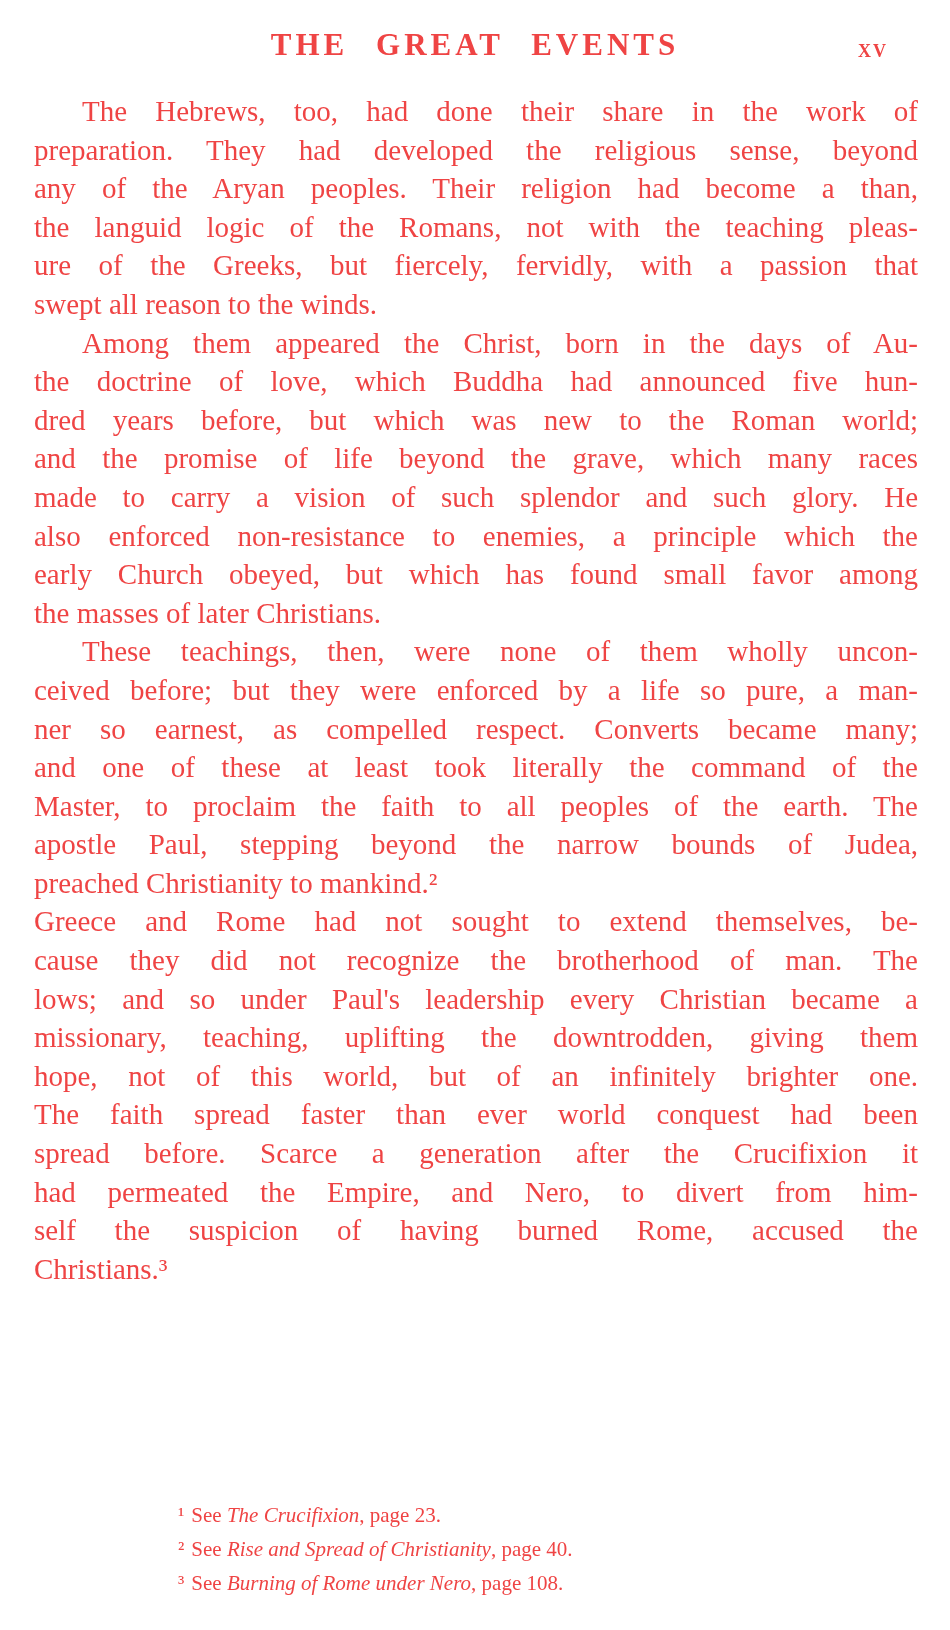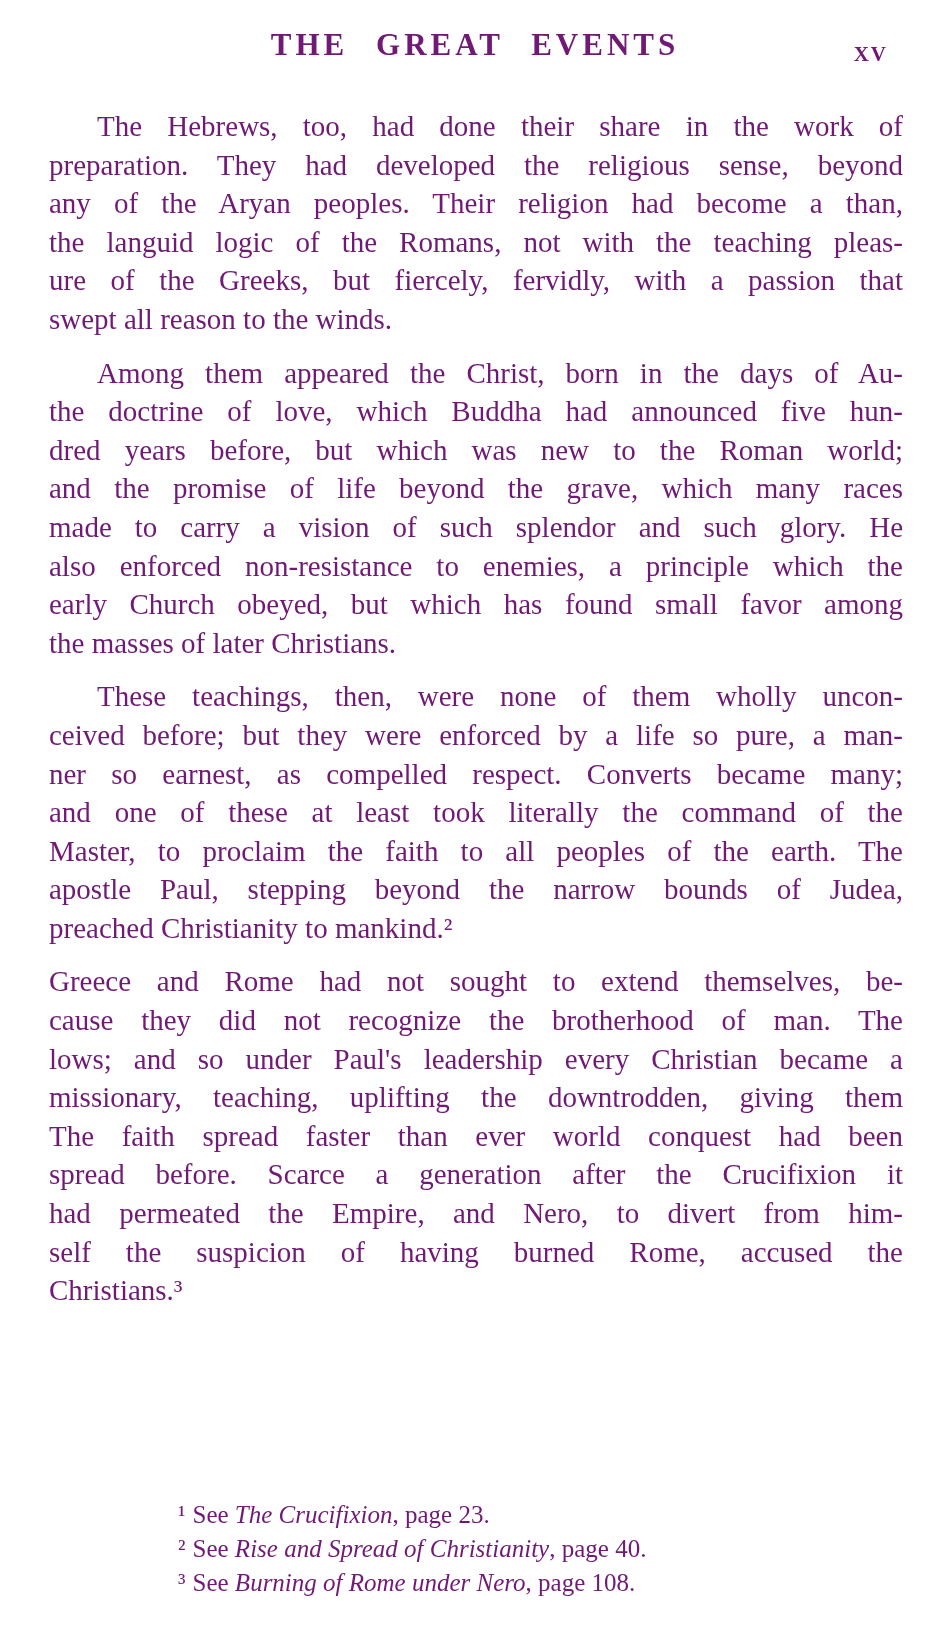--- a/index.html
+++ b/index.html
@@ -6,21 +6,21 @@
     margin: 0;
     padding: 0;
     background: #e8e8e8;
   }
   .page {
     position: relative;
     width: 950px;
     height: 1630px;
     background: #ffffff;
     font-family: "Liberation Serif", "DejaVu Serif", serif;
-    color: #701a75;
+    color: #ef4444;
     overflow: hidden;
   }
   
   .running-header {
     position: absolute;
     top: 28px;
     left: 34px;
     right: 34px;
     height: 36px;
   }
@@ -30,53 +30,53 @@
     font-size: 31px;
     letter-spacing: 4px;
     word-spacing: 16px;
     font-weight: 600;
     line-height: 34px;
   }
   .folio {
     position: absolute;
     right: 28px;
     top: 6px;
-    font-size: 30px;
+    font-size: 26px;
     letter-spacing: 2px;
     font-weight: 600;
     font-variant: small-caps;
   }
   
   .body-text {
     position: absolute;
     top: 92px;
     left: 34px;
     width: 884px;
   }
-  .paragraph { margin: 15px; }
+  .paragraph { margin: 0; }
   .line {
     font-size: 29px;
     line-height: 38.6px;
     text-align: justify;
     text-align-last: justify;
     text-justify: inter-word;
     white-space: nowrap; 
     white-space: normal;
   }
   .line.p-start { text-indent: 48px; }
   .line.p-end   { text-align-last: left; }
   
   .footnotes {
     position: absolute;
     top: 1498px;
     left: 178px;
     width: 740px;
   }
   .footnote {
-    font-size: 25px;
+    font-size: 21px;
     line-height: 34px;
     text-align: left;
   }
   .fn-marker { margin-right: 7px; }
   .fn-title  { font-style: italic; }
 </style>
 </head>
 <body>
 
 <div class="page">
@@ -116,20 +116,21 @@
       <div class="line">Master, to proclaim the faith to all peoples of the earth. The</div>
       <div class="line">apostle Paul, stepping beyond the narrow bounds of Judea,</div>
       <div class="line p-end">preached Christianity to mankind.²</div>
     </div>
 
     <div class="paragraph">
       <div class="line">Greece and Rome had not sought to extend themselves, be-</div>
       <div class="line">cause they did not recognize the brotherhood of man. The</div>
       <div class="line">lows; and so under Paul's leadership every Christian became a</div>
       <div class="line">missionary, teaching, uplifting the downtrodden, giving them</div>
+      <div class="line">hope, not of this world, but of an infinitely brighter one.</div>
       <div class="line">The faith spread faster than ever world conquest had been</div>
       <div class="line">spread before. Scarce a generation after the Crucifixion it</div>
       <div class="line">had permeated the Empire, and Nero, to divert from him-</div>
       <div class="line">self the suspicion of having burned Rome, accused the</div>
       <div class="line p-end">Christians.³</div>
     </div>
 
   </div>
 
   <div class="footnotes">

